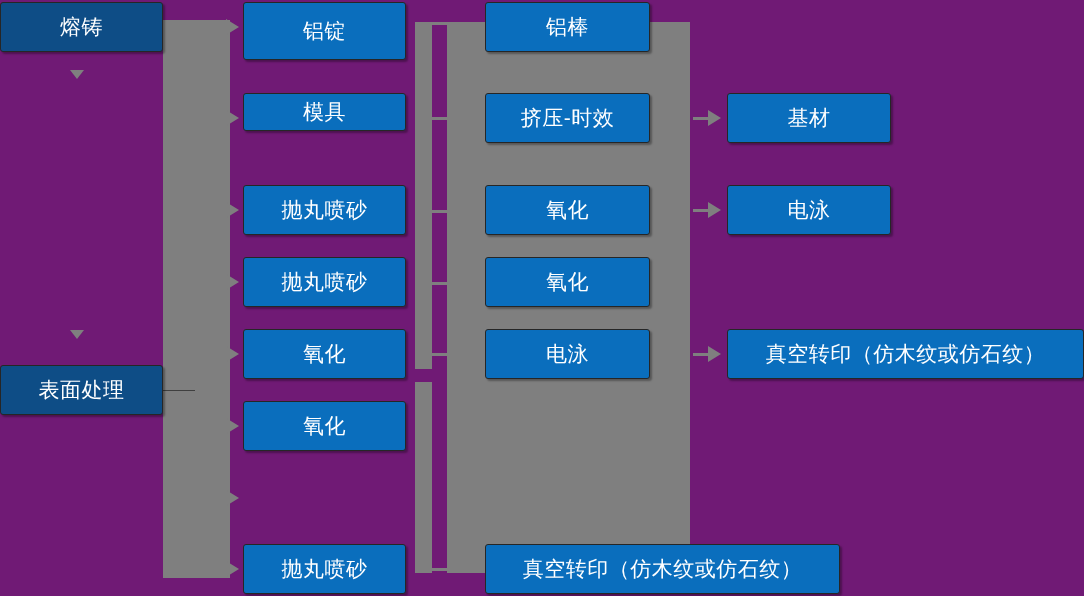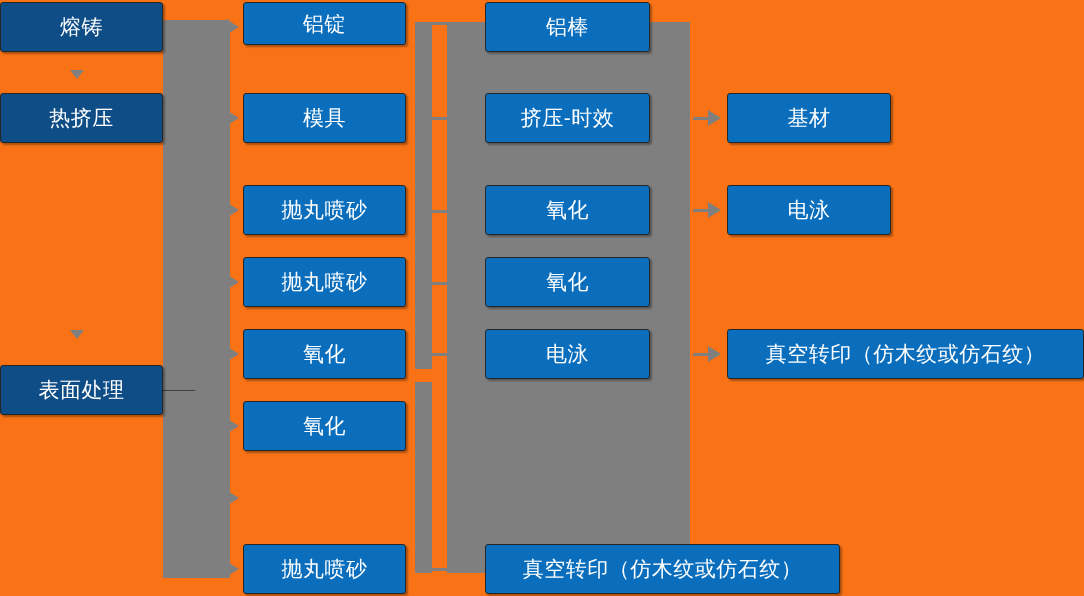--- a/index.html
+++ b/index.html
@@ -8,21 +8,21 @@
     padding: 0;
     background: #ffffff;
   }
   body {
     font-family: "Liberation Sans", "DejaVu Sans", sans-serif;
   }
   #canvas {
     position: relative;
     width: 1084px;
     height: 596px;
-    background: #f97316;
+    background: #701a75;
     overflow: hidden;
   }
 
   
   .gray-panel {
     position: absolute;
     background: #7f7f7f;
   }
   .gray-bar {
     position: absolute;
@@ -111,25 +111,24 @@
   <div class="arrow-line" style="left:693px; top:117px; width:16px;"></div>
   <div class="arrow-head" style="left:708px; top:110px;"></div>
 
   <div class="arrow-line" style="left:693px; top:209px; width:16px;"></div>
   <div class="arrow-head" style="left:708px; top:202px;"></div>
 
   <div class="arrow-line" style="left:693px; top:353px; width:16px;"></div>
   <div class="arrow-head" style="left:708px; top:346px;"></div>
 
   <div class="node dark" style="left:0px;   top:2px;   width:163px; height:50px;">熔铸</div>
-  <div class="node dark" style="left:0px;   top:93px;  width:163px; height:50px;">热挤压</div>
   <div class="node dark" style="left:0px;   top:365px; width:163px; height:50px;">表面处理</div>
 
-  <div class="node light" style="left:243px; top:2px;   width:163px; height:43px;">铝锭</div>
-  <div class="node light" style="left:243px; top:93px;  width:163px; height:50px;">模具</div>
+  <div class="node light" style="left:243px; top:2px;   width:163px; height:58px;">铝锭</div>
+  <div class="node light" style="left:243px; top:93px;  width:163px; height:38px;">模具</div>
   <div class="node light" style="left:243px; top:185px; width:163px; height:50px;">抛丸喷砂</div>
   <div class="node light" style="left:243px; top:257px; width:163px; height:50px;">抛丸喷砂</div>
   <div class="node light" style="left:243px; top:329px; width:163px; height:50px;">氧化</div>
   <div class="node light" style="left:243px; top:401px; width:163px; height:50px;">氧化</div>
   <div class="node light" style="left:243px; top:544px; width:163px; height:50px;">抛丸喷砂</div>
 
   <div class="node light" style="left:485px; top:2px;   width:165px; height:50px;">铝棒</div>
   <div class="node light" style="left:485px; top:93px;  width:165px; height:50px;">挤压-时效</div>
   <div class="node light" style="left:485px; top:185px; width:165px; height:50px;">氧化</div>
   <div class="node light" style="left:485px; top:257px; width:165px; height:50px;">氧化</div>

